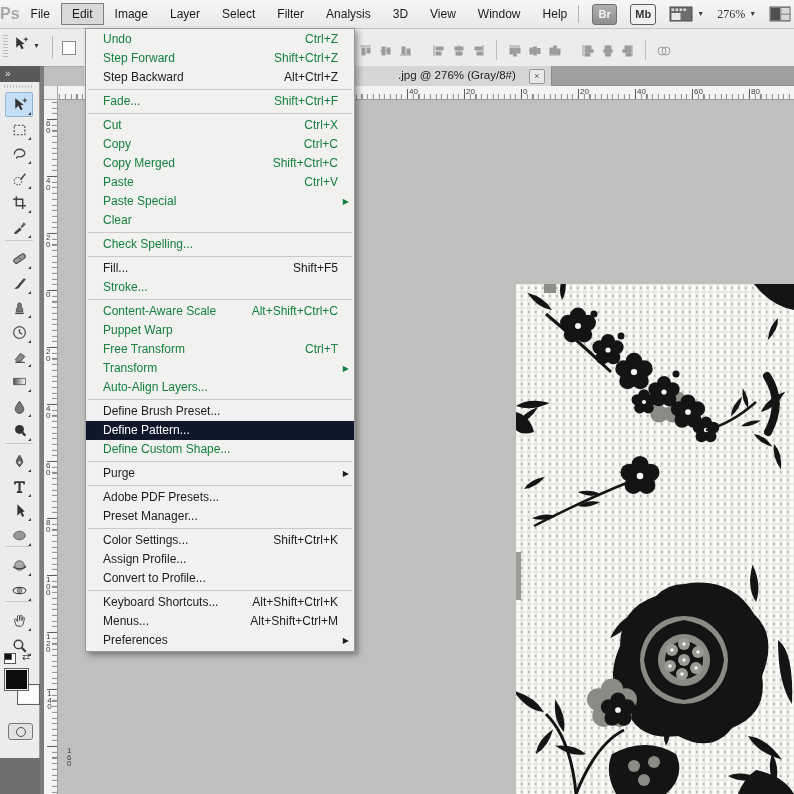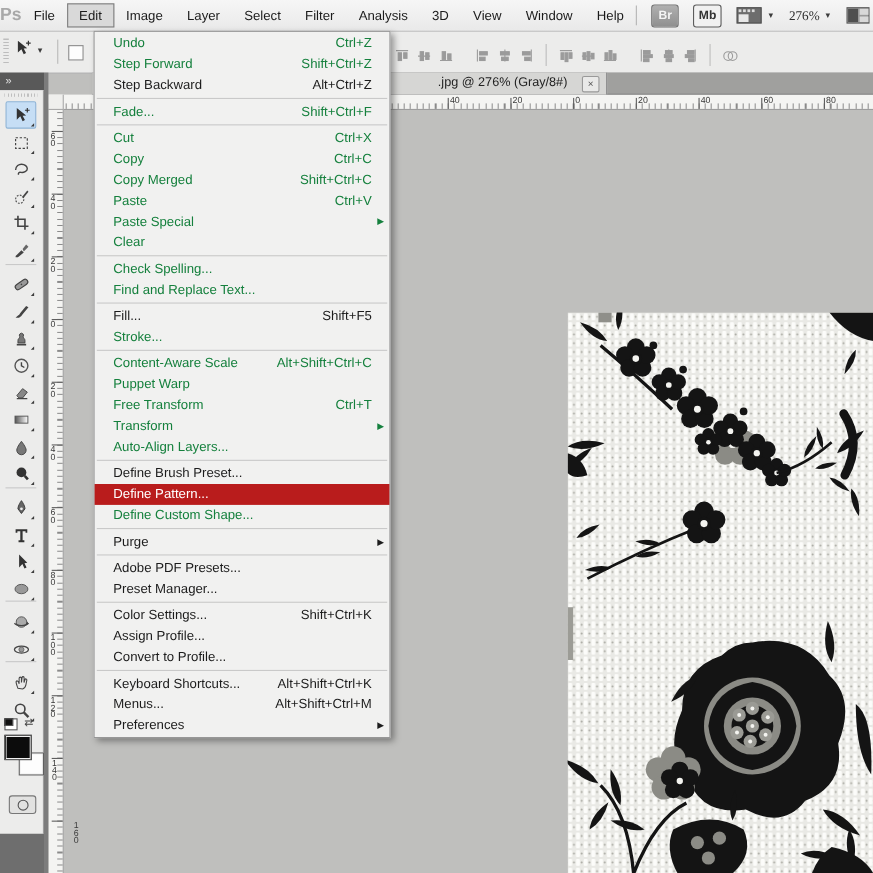--- a/index.html
+++ b/index.html
@@ -93,21 +93,21 @@
   
   .edit-menu{position:absolute;left:85px;top:28px;width:270px;background:#f1f1f0;
     border:1px solid #979797;box-shadow:3px 3px 6px rgba(0,0,0,.38);z-index:100;box-sizing:border-box;
     padding:1px 0;}
   .menu-item{position:relative;height:19px;line-height:19px;font-size:12px;display:flex;}
   .menu-item .mlabel{padding-left:17px;white-space:nowrap;}
   .menu-item .mshort{margin-left:auto;padding-right:16px;}
   .menu-item .marrow{position:absolute;right:5px;top:0;font-size:8px;}
   .menu-item.enabled{color:#1c1c1c;}
   .menu-item.disabled{color:#15803d;gap:10px;}
-  .menu-item.highlighted{background:#b91c1c;color:#ffffff;}
+  .menu-item.highlighted{background:#0f172a;color:#ffffff;}
   .menu-sep{height:1px;background:#c9c9c9;margin:2px 2px;}
 </style>
 </head>
 <body>
 
 <div id="app">
 
   <div class="menubar">
     <div class="ps-logo">Ps</div>
     <div class="mb-items">
@@ -734,23 +734,20 @@
         <span class="mlabel">Paste Special</span>
         <span class="marrow">▶</span>
       </div>
       <div class="menu-item disabled">
         <span class="mlabel">Clear</span>
       </div>
       <div class="menu-sep"></div>
       <div class="menu-item disabled">
         <span class="mlabel">Check Spelling...</span>
       </div>
-      <div class="menu-item disabled">
-        <span class="mlabel">Find and Replace Text...</span>
-      </div>
       <div class="menu-sep"></div>
       <div class="menu-item enabled">
         <span class="mlabel">Fill...</span>
         <span class="mshort">Shift+F5</span>
       </div>
       <div class="menu-item disabled">
         <span class="mlabel">Stroke...</span>
       </div>
       <div class="menu-sep"></div>
       <div class="menu-item disabled">

